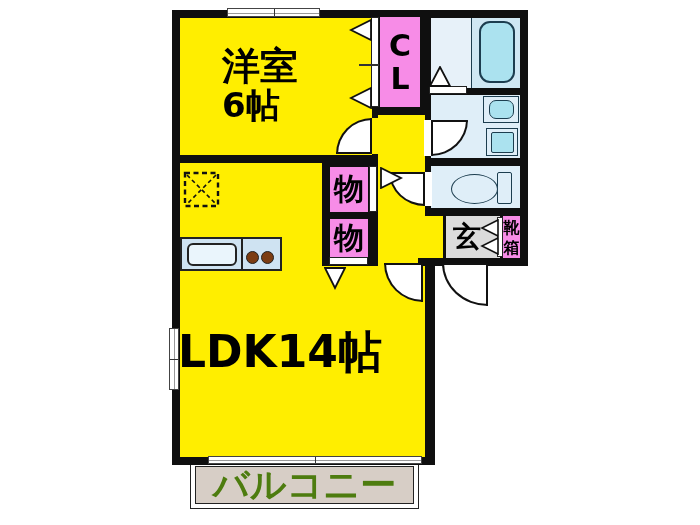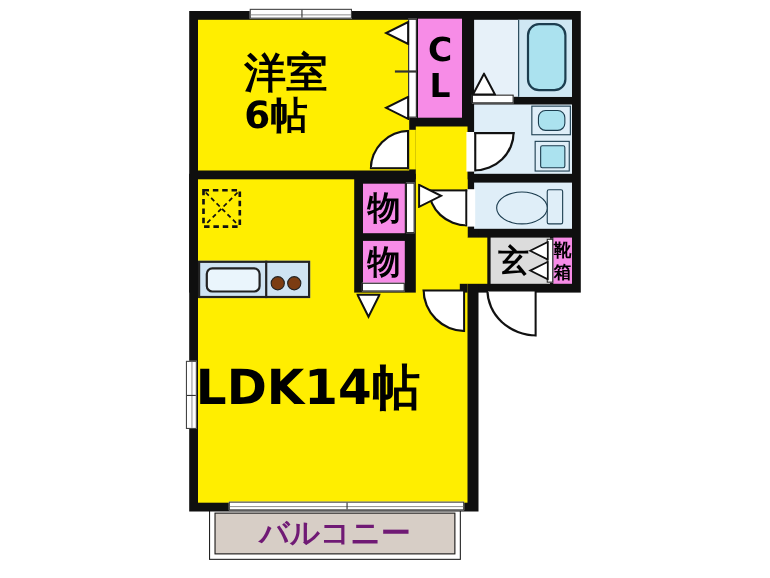--- a/index.html
+++ b/index.html
@@ -142,15 +142,15 @@
   <div class="label" style="left:330px;top:167px;width:38px;height:45px;font-size:30px;">物</div>
   <div class="label" style="left:330px;top:219px;width:38px;height:39px;font-size:30px;">物</div>
 
   <div class="label" style="left:443px;top:216px;width:48px;height:42px;font-size:28px;">玄</div>
 
   <div class="label vtext" style="left:503px;top:218px;width:17px;height:40px;font-size:16px;line-height:1.25;">
     <span>靴</span>
     <span>箱</span>
   </div>
 
-  <div class="label" style="left:195px;top:466px;width:219px;height:38px;font-size:27px;font-weight:600;color:#701a75;">バルコニー</div>
+  <div class="label" style="left:195px;top:466px;width:219px;height:38px;font-size:36px;font-weight:600;color:#4d7c0f;">バルコニー</div>
 
 </div>
 
 </body></html>

